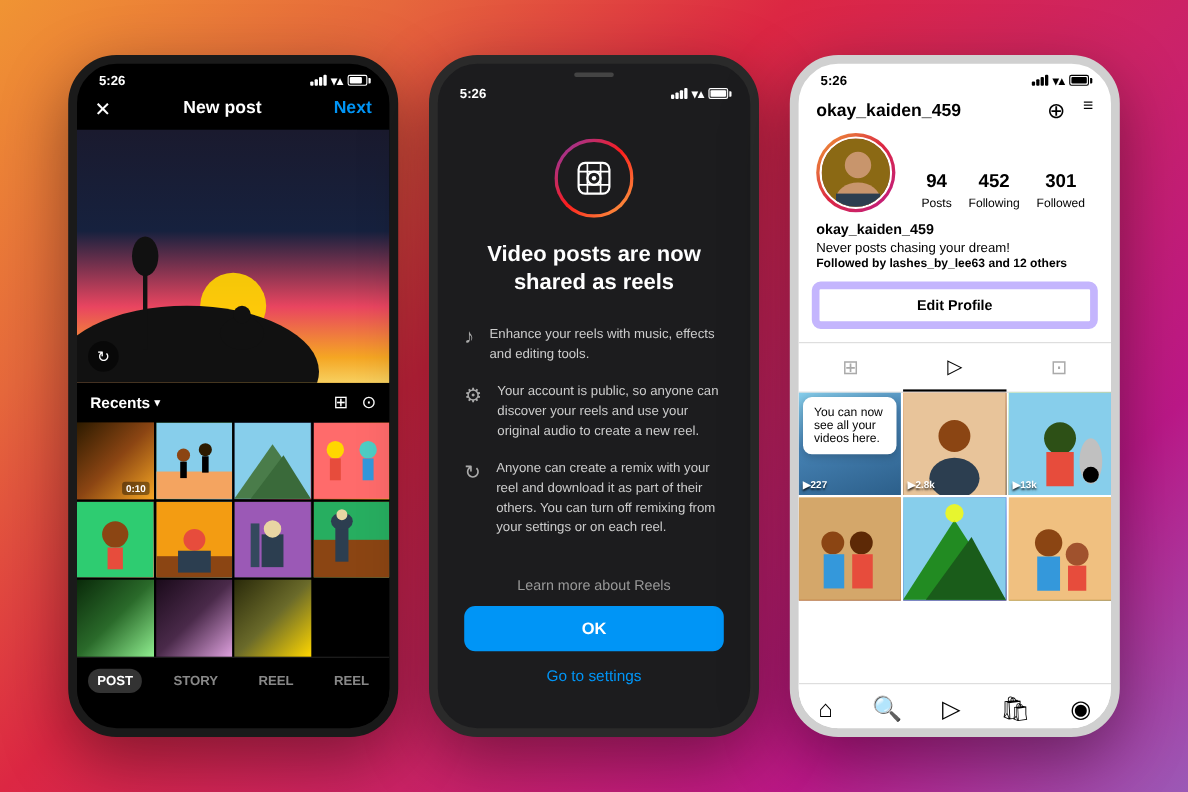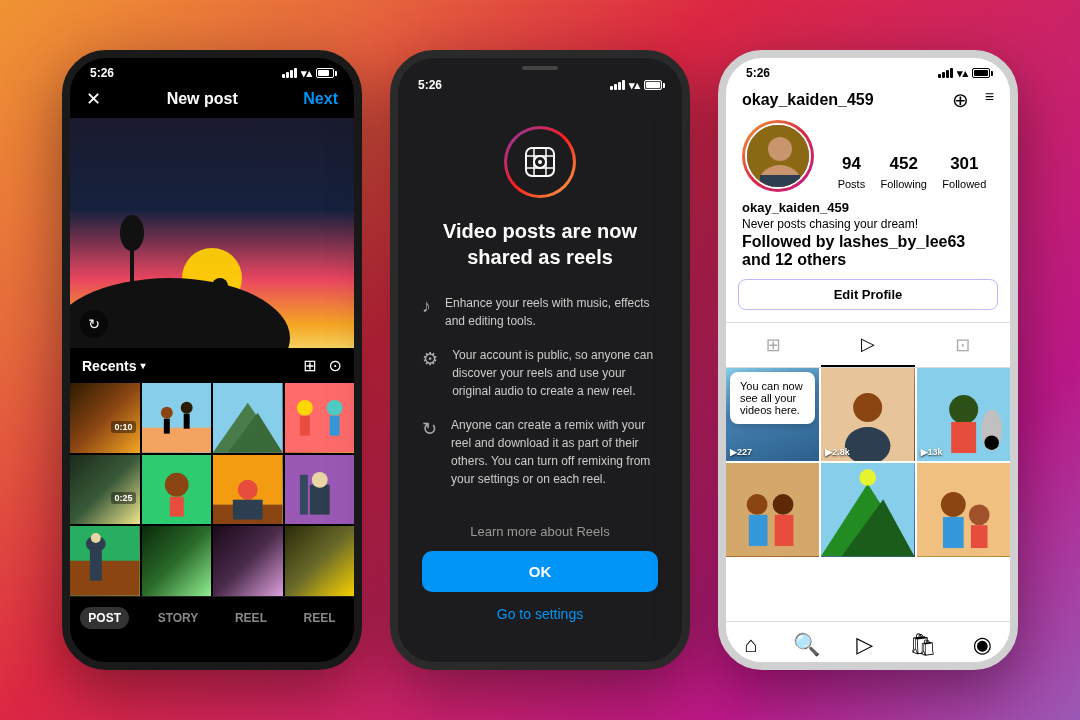--- a/index.html
+++ b/index.html
@@ -184,21 +184,21 @@
     }
 
     .photo-cell {
       aspect-ratio: 1;
       position: relative;
       overflow: hidden;
     }
 
     .duration-badge {
       position: absolute;
-      bottom: 20px;
+      bottom: 4px;
       right: 4px;
       font-size: 9px;
       color: #fff;
       font-weight: 600;
       background: rgba(0,0,0,0.4);
       padding: 1px 3px;
       border-radius: 3px;
     }
 
     .bottom-tabs {
@@ -385,32 +385,32 @@
     }
 
     .profile-tagline {
       padding: 0 16px 2px;
       font-size: 12px;
       color: #000;
     }
 
     .profile-followed {
       padding: 0 16px 10px;
-      font-size: 16px;
+      font-size: 11px;
       color: #555;
     }
 
     .profile-followed span {
       font-weight: 600;
       color: #000;
     }
 
     .edit-profile-btn {
       margin: 0 12px 12px;
-      border: 1px solid #c4b5fd;
+      border: 7px solid #c4b5fd;
       border-radius: 8px;
       padding: 7px;
       text-align: center;
       font-size: 13px;
       font-weight: 600;
       color: #000;
     }
 
     .profile-tabs {
       display: flex;
@@ -604,23 +604,20 @@
     <div class="photo-cell c4">
       
       <svg width="100%" height="100%" viewBox="0 0 70 70">
         <rect width="70" height="70" fill="#ff6b6b"></rect>
         <circle cx="20" cy="25" r="8" fill="#ffd700"></circle>
         <circle cx="50" cy="25" r="8" fill="#4ecdc4"></circle>
         <rect x="15" y="33" width="10" height="20" fill="#e74c3c"></rect>
         <rect x="45" y="33" width="10" height="20" fill="#3498db"></rect>
       </svg>
     </div>
-    <div class="photo-cell c5">
-      <span class="duration-badge">0:25</span>
-    </div>
     <div class="photo-cell c6">
       <svg width="100%" height="100%" viewBox="0 0 70 70">
         <rect width="70" height="70" fill="#2ecc71"></rect>
         <circle cx="35" cy="30" r="12" fill="#8B4513"></circle>
         <rect x="28" y="42" width="14" height="20" fill="#e74c3c"></rect>
       </svg>
     </div>
     <div class="photo-cell c7">
       <svg width="100%" height="100%" viewBox="0 0 70 70">
         <rect width="70" height="70" fill="#f39c12"></rect>

